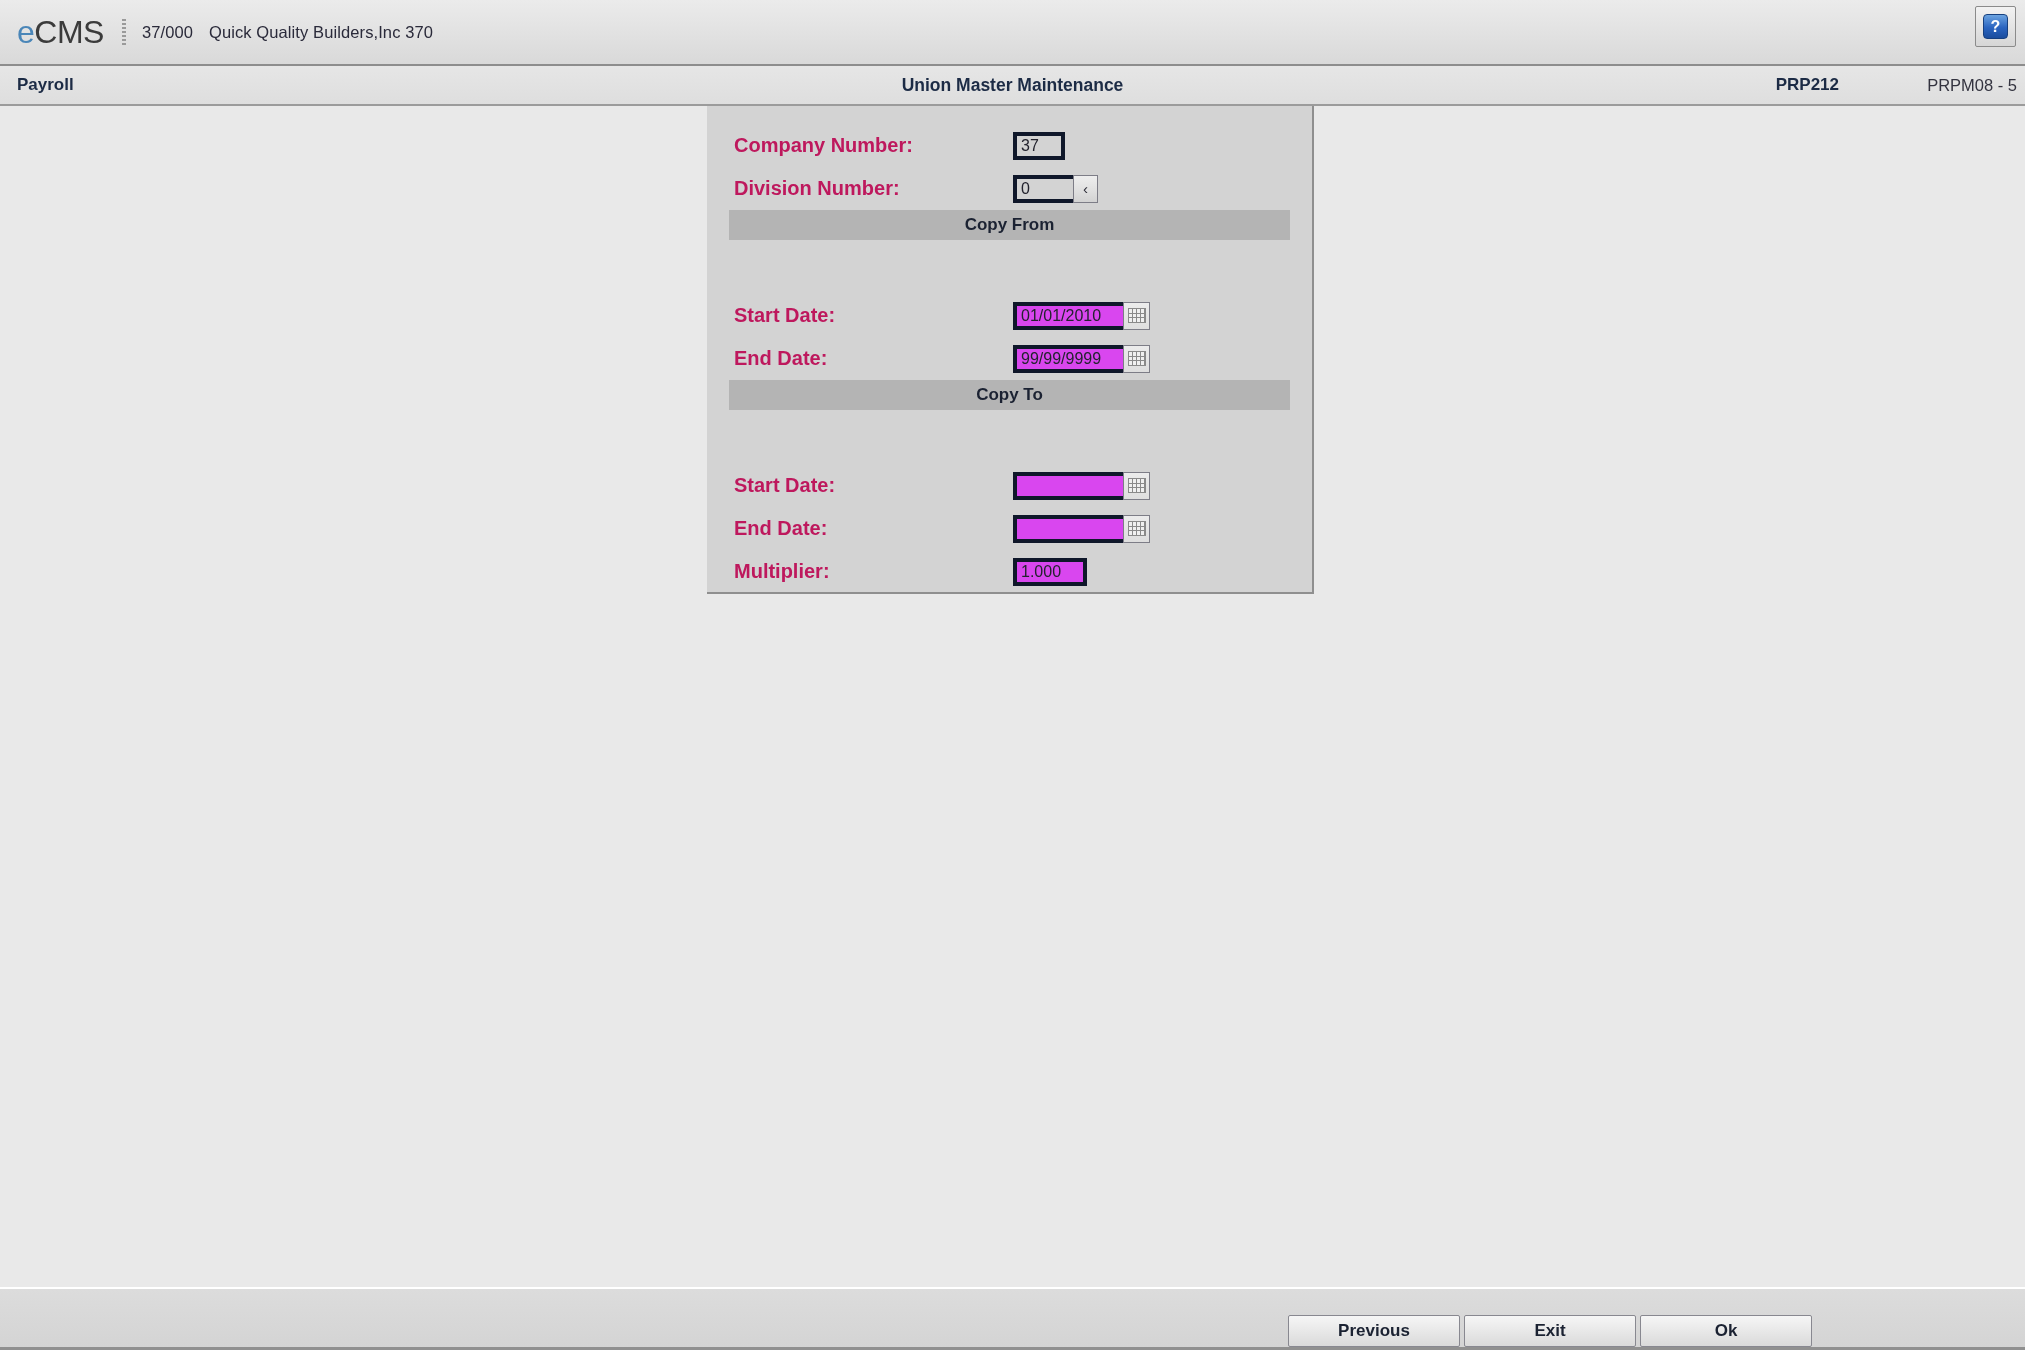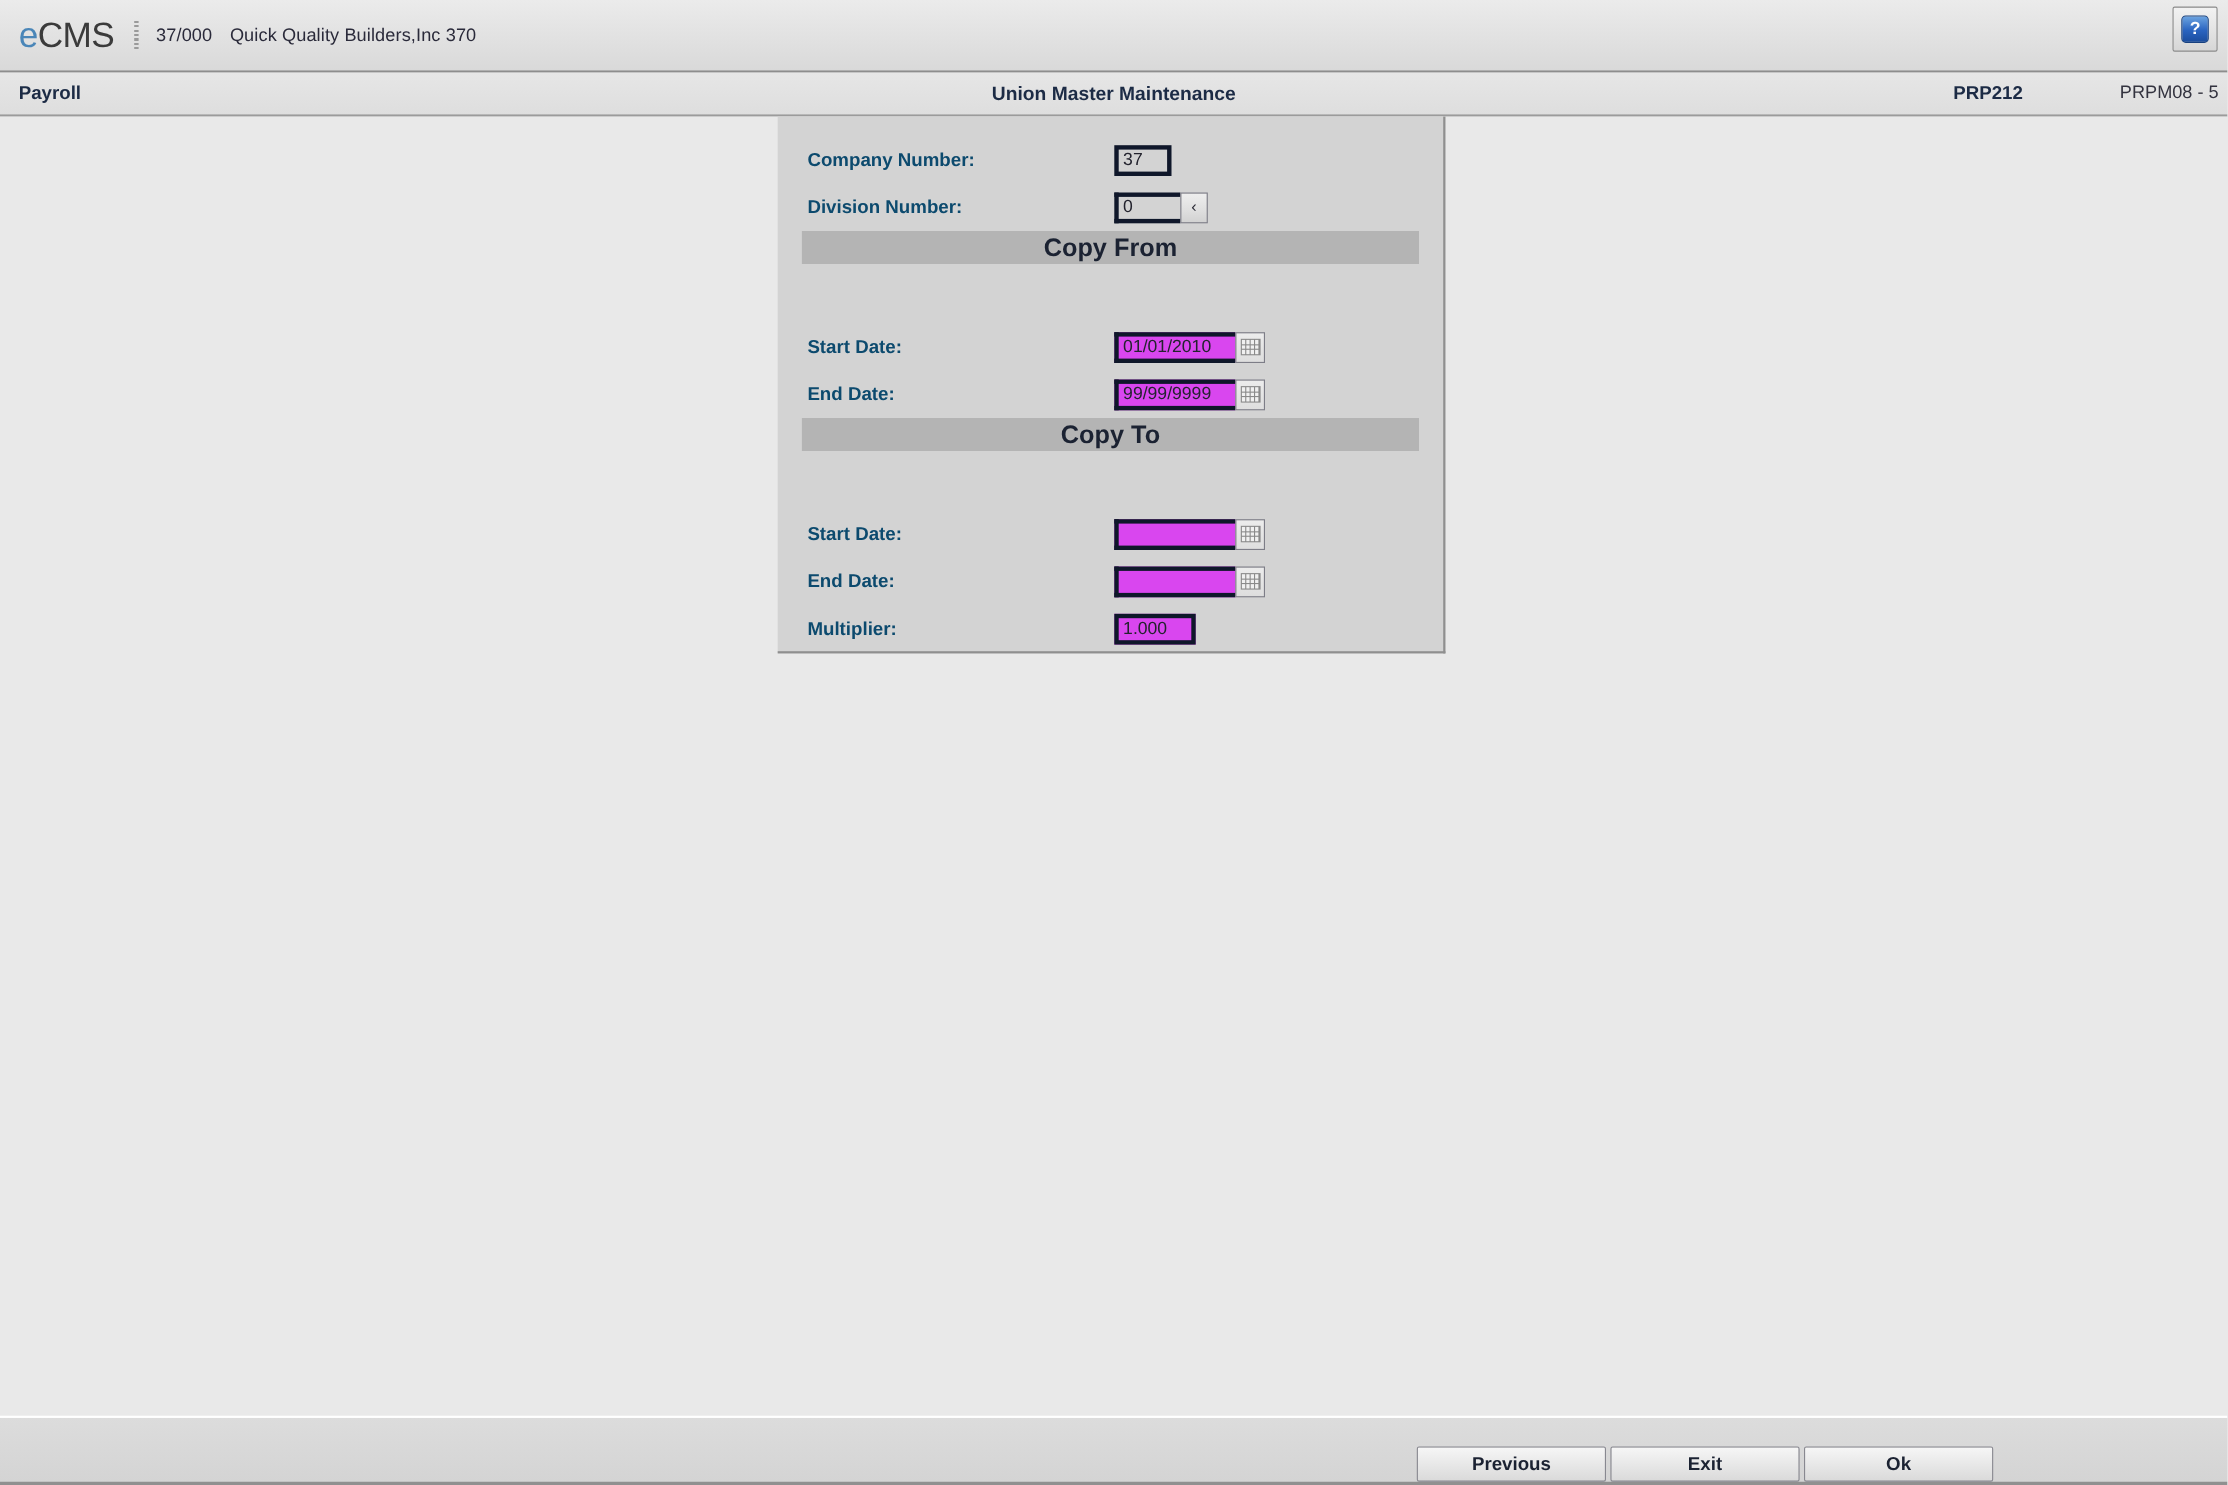--- a/index.html
+++ b/index.html
@@ -159,22 +159,22 @@
   .form-row {
     position: relative;
     height: 43px;
     display: flex;
     align-items: center;
   }
   .lbl {
     position: absolute;
     left: 27px;
     font-weight: bold;
-    font-size: 17px;
-    color: #0c4a6e;
+    font-size: 20px;
+    color: #be185d;
     white-space: nowrap;
   }
   .fieldzone {
     position: absolute;
     left: 306px;
     display: flex;
     align-items: center;
   }
 
   
@@ -242,21 +242,21 @@
 
   
   .band {
     margin: 0 22px;
     height: 30px;
     background: #b4b4b4;
     display: flex;
     align-items: center;
     justify-content: center;
     font-weight: bold;
-    font-size: 23px;
+    font-size: 17px;
     color: #1b2232;
   }
   .spacer-lg { height: 54px; }
   .spacer-top { height: 18px; }
 
   
   .btnbar {
     position: relative;
     height: 63px;
     background: linear-gradient(to bottom, #dcdcdc 0%, #d4d4d4 100%);

